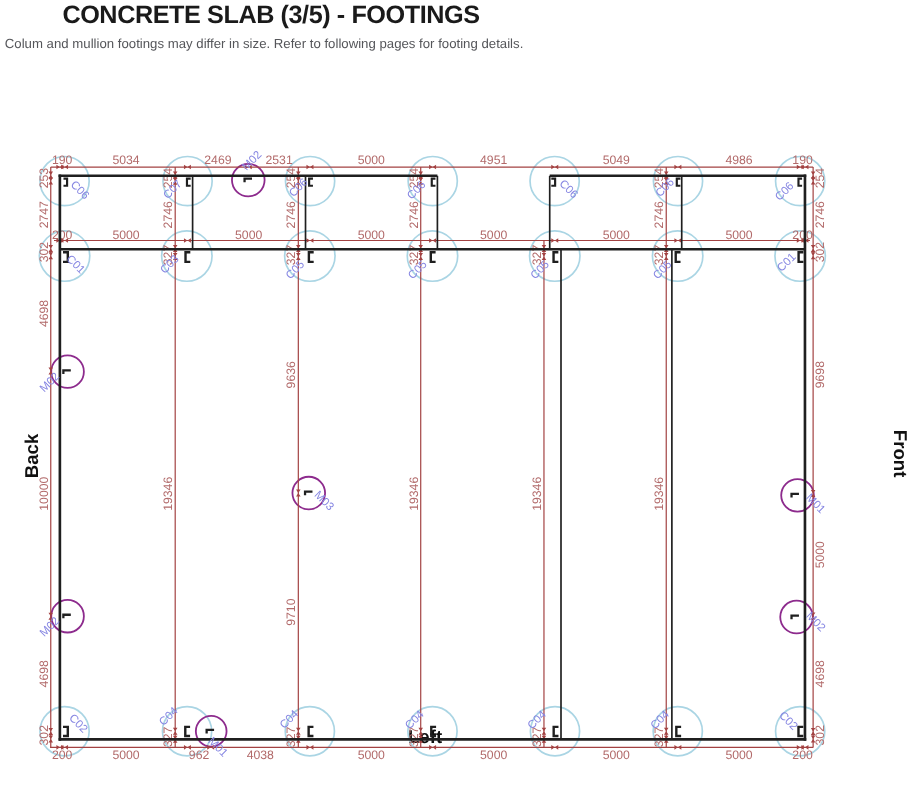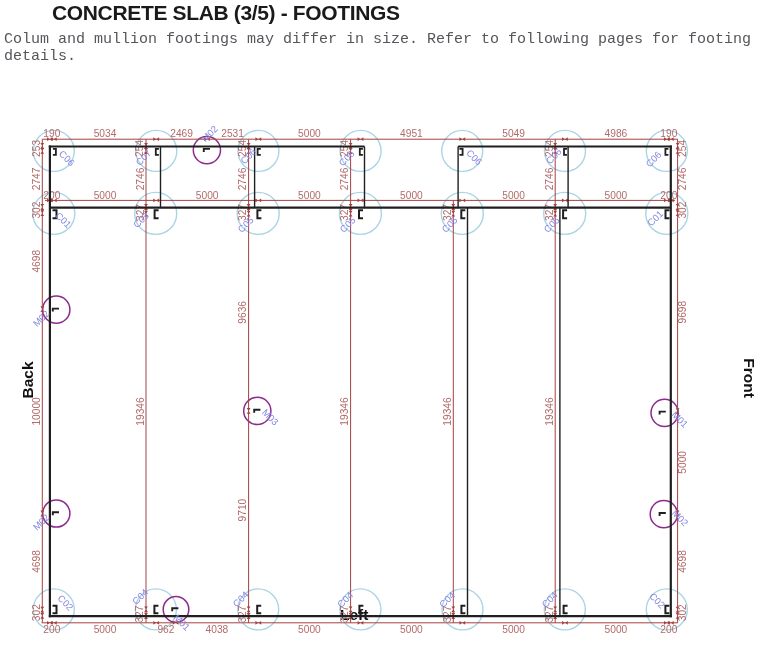--- a/index.html
+++ b/index.html
@@ -1,18 +1,18 @@
 <!DOCTYPE html>
 <html><head>
 <meta charset="utf-8">
 <style>
   html,body { margin:0; padding:0; background:#ffffff; }
   body { width:770px; height:655px; font-family:"Liberation Sans", sans-serif; }
   .title { position:absolute; left:4px; top:1px; font-size:21px; font-weight:bold; color:#1a1a1a; letter-spacing:-0.35px;margin-left:48px; }
-  .subtitle { position:absolute; left:4px; top:31px; font-size:15px; color:#55565a;font-family:Liberation Mono, monospace; }
+  .subtitle { position:absolute; left:4px; top:31px; font-size:11px; color:#55565a; }
   .side { position:absolute; font-weight:bold; font-size:15.5px; color:#111; }
   svg text { font-family:"Liberation Sans", sans-serif; }
 </style>
 </head>
 <body>
 
 <div class="title">CONCRETE SLAB (3/5) - FOOTINGS</div>
 
 <div class="subtitle">Colum and mullion footings may differ in size. Refer to following pages for footing details.</div>
 

